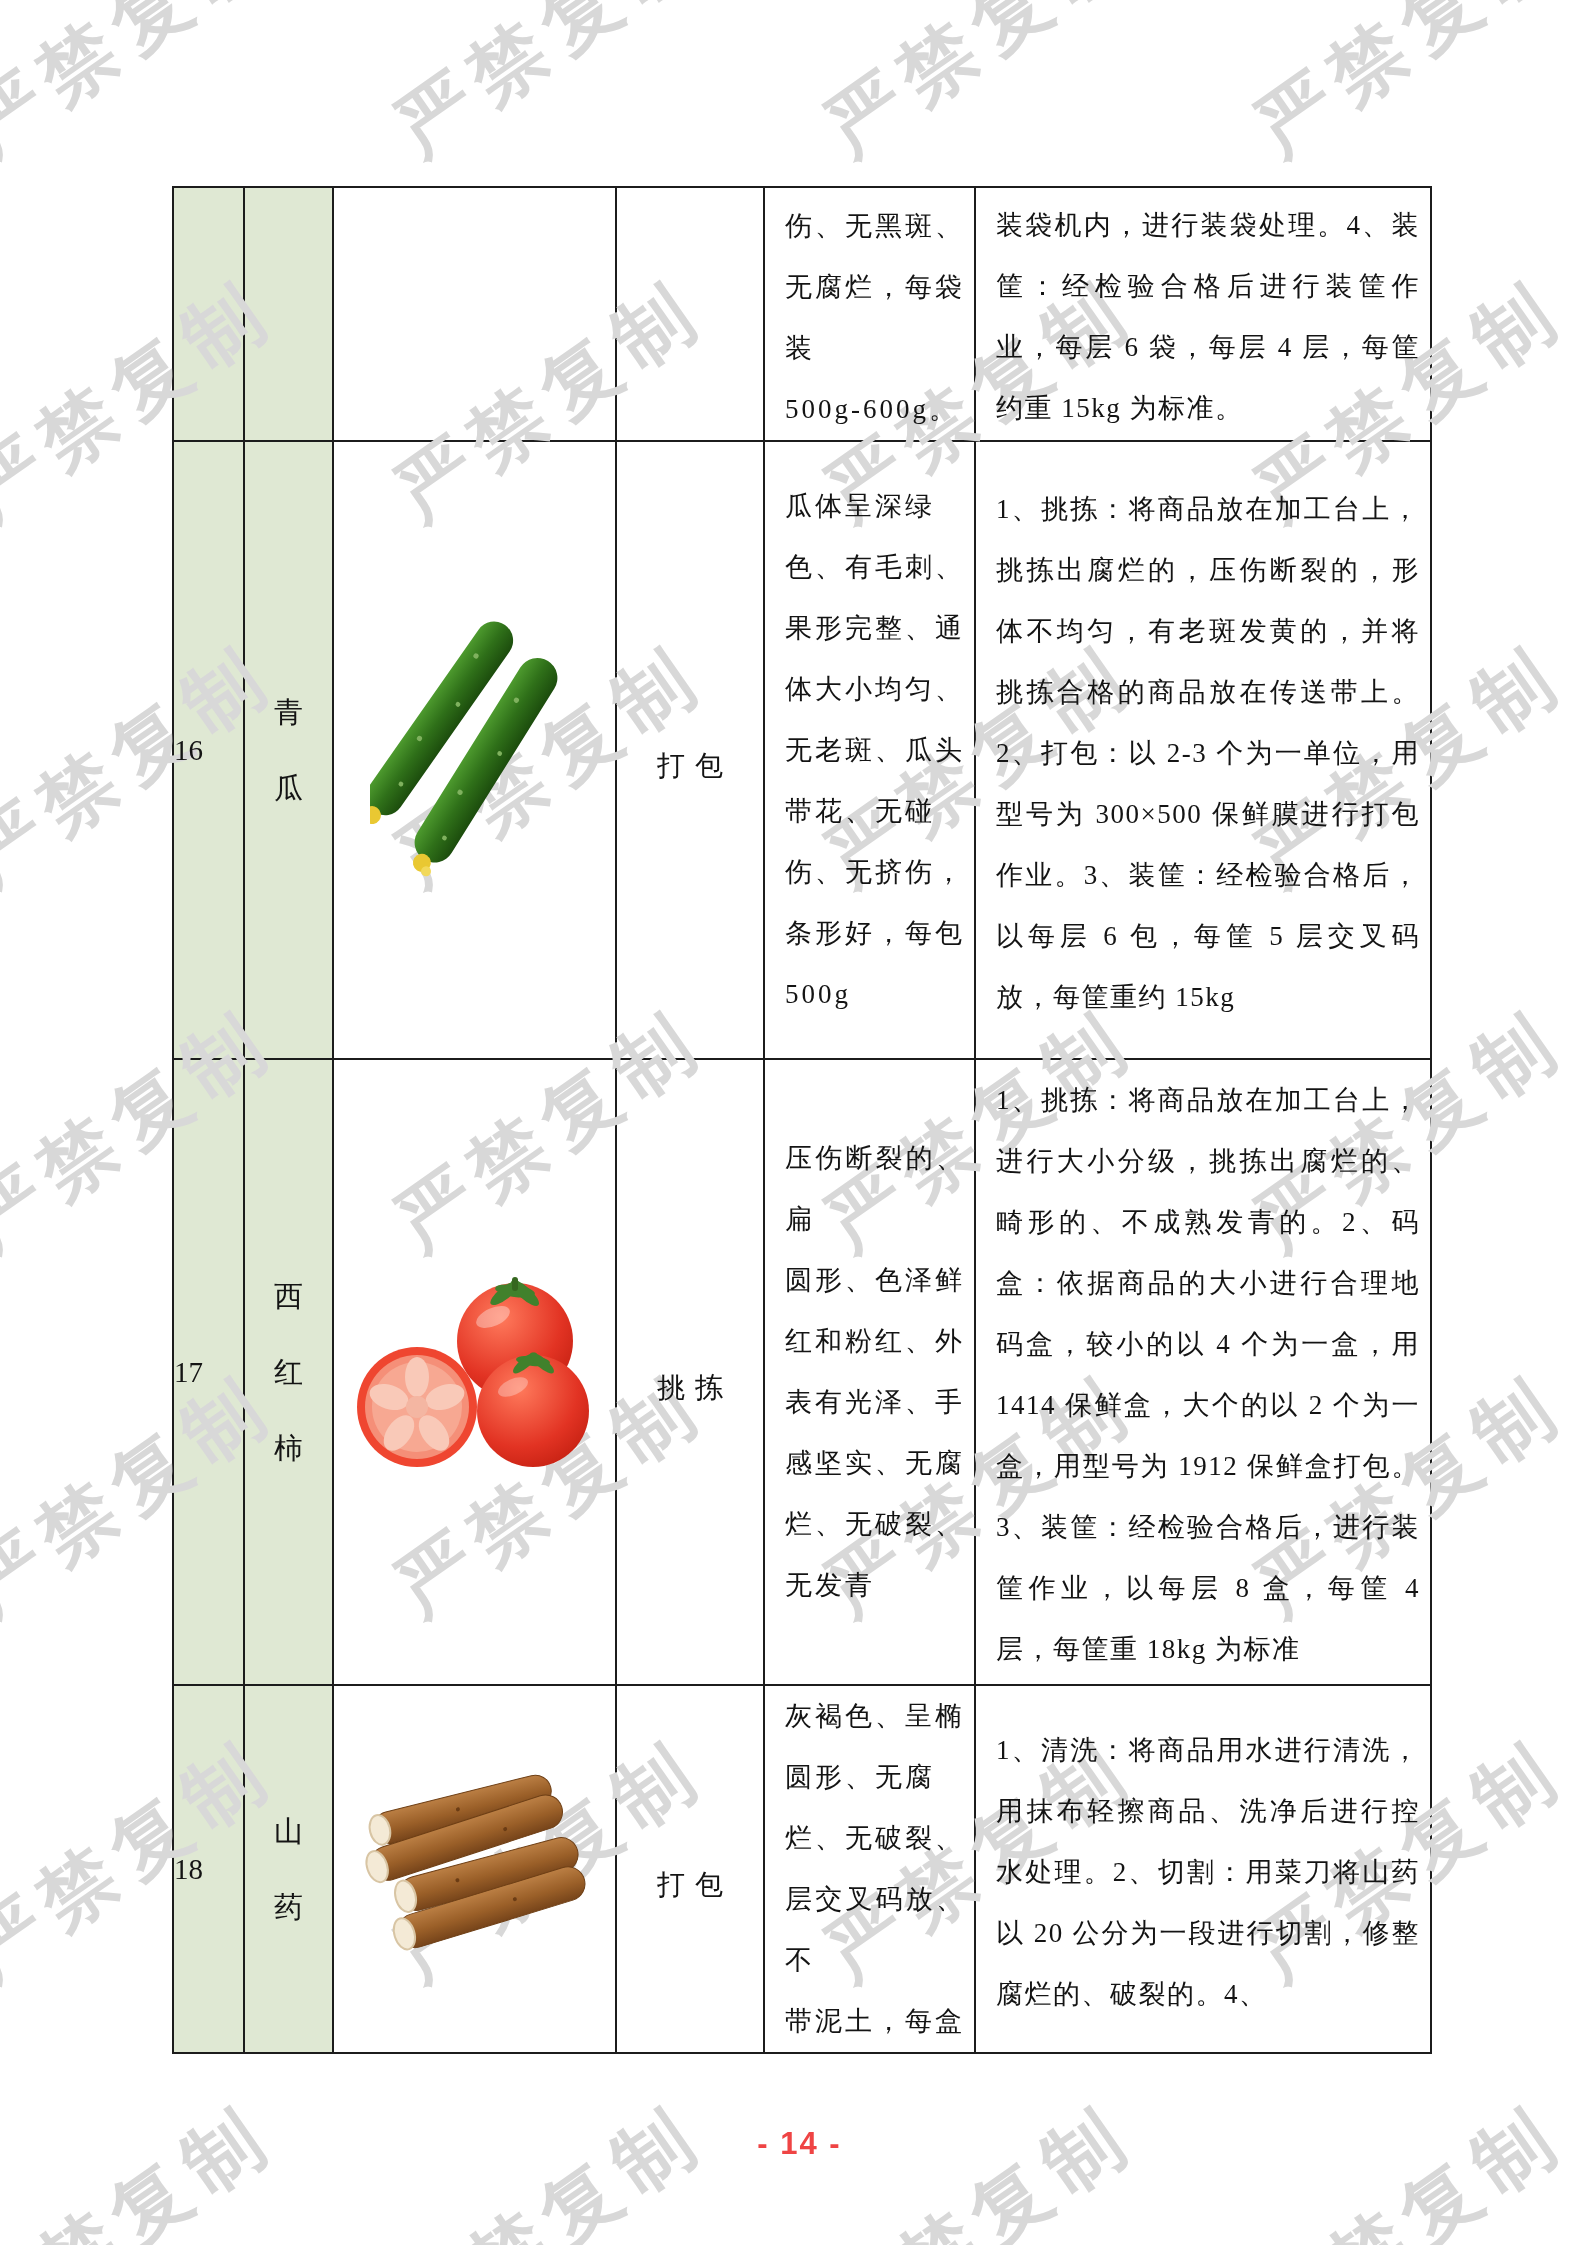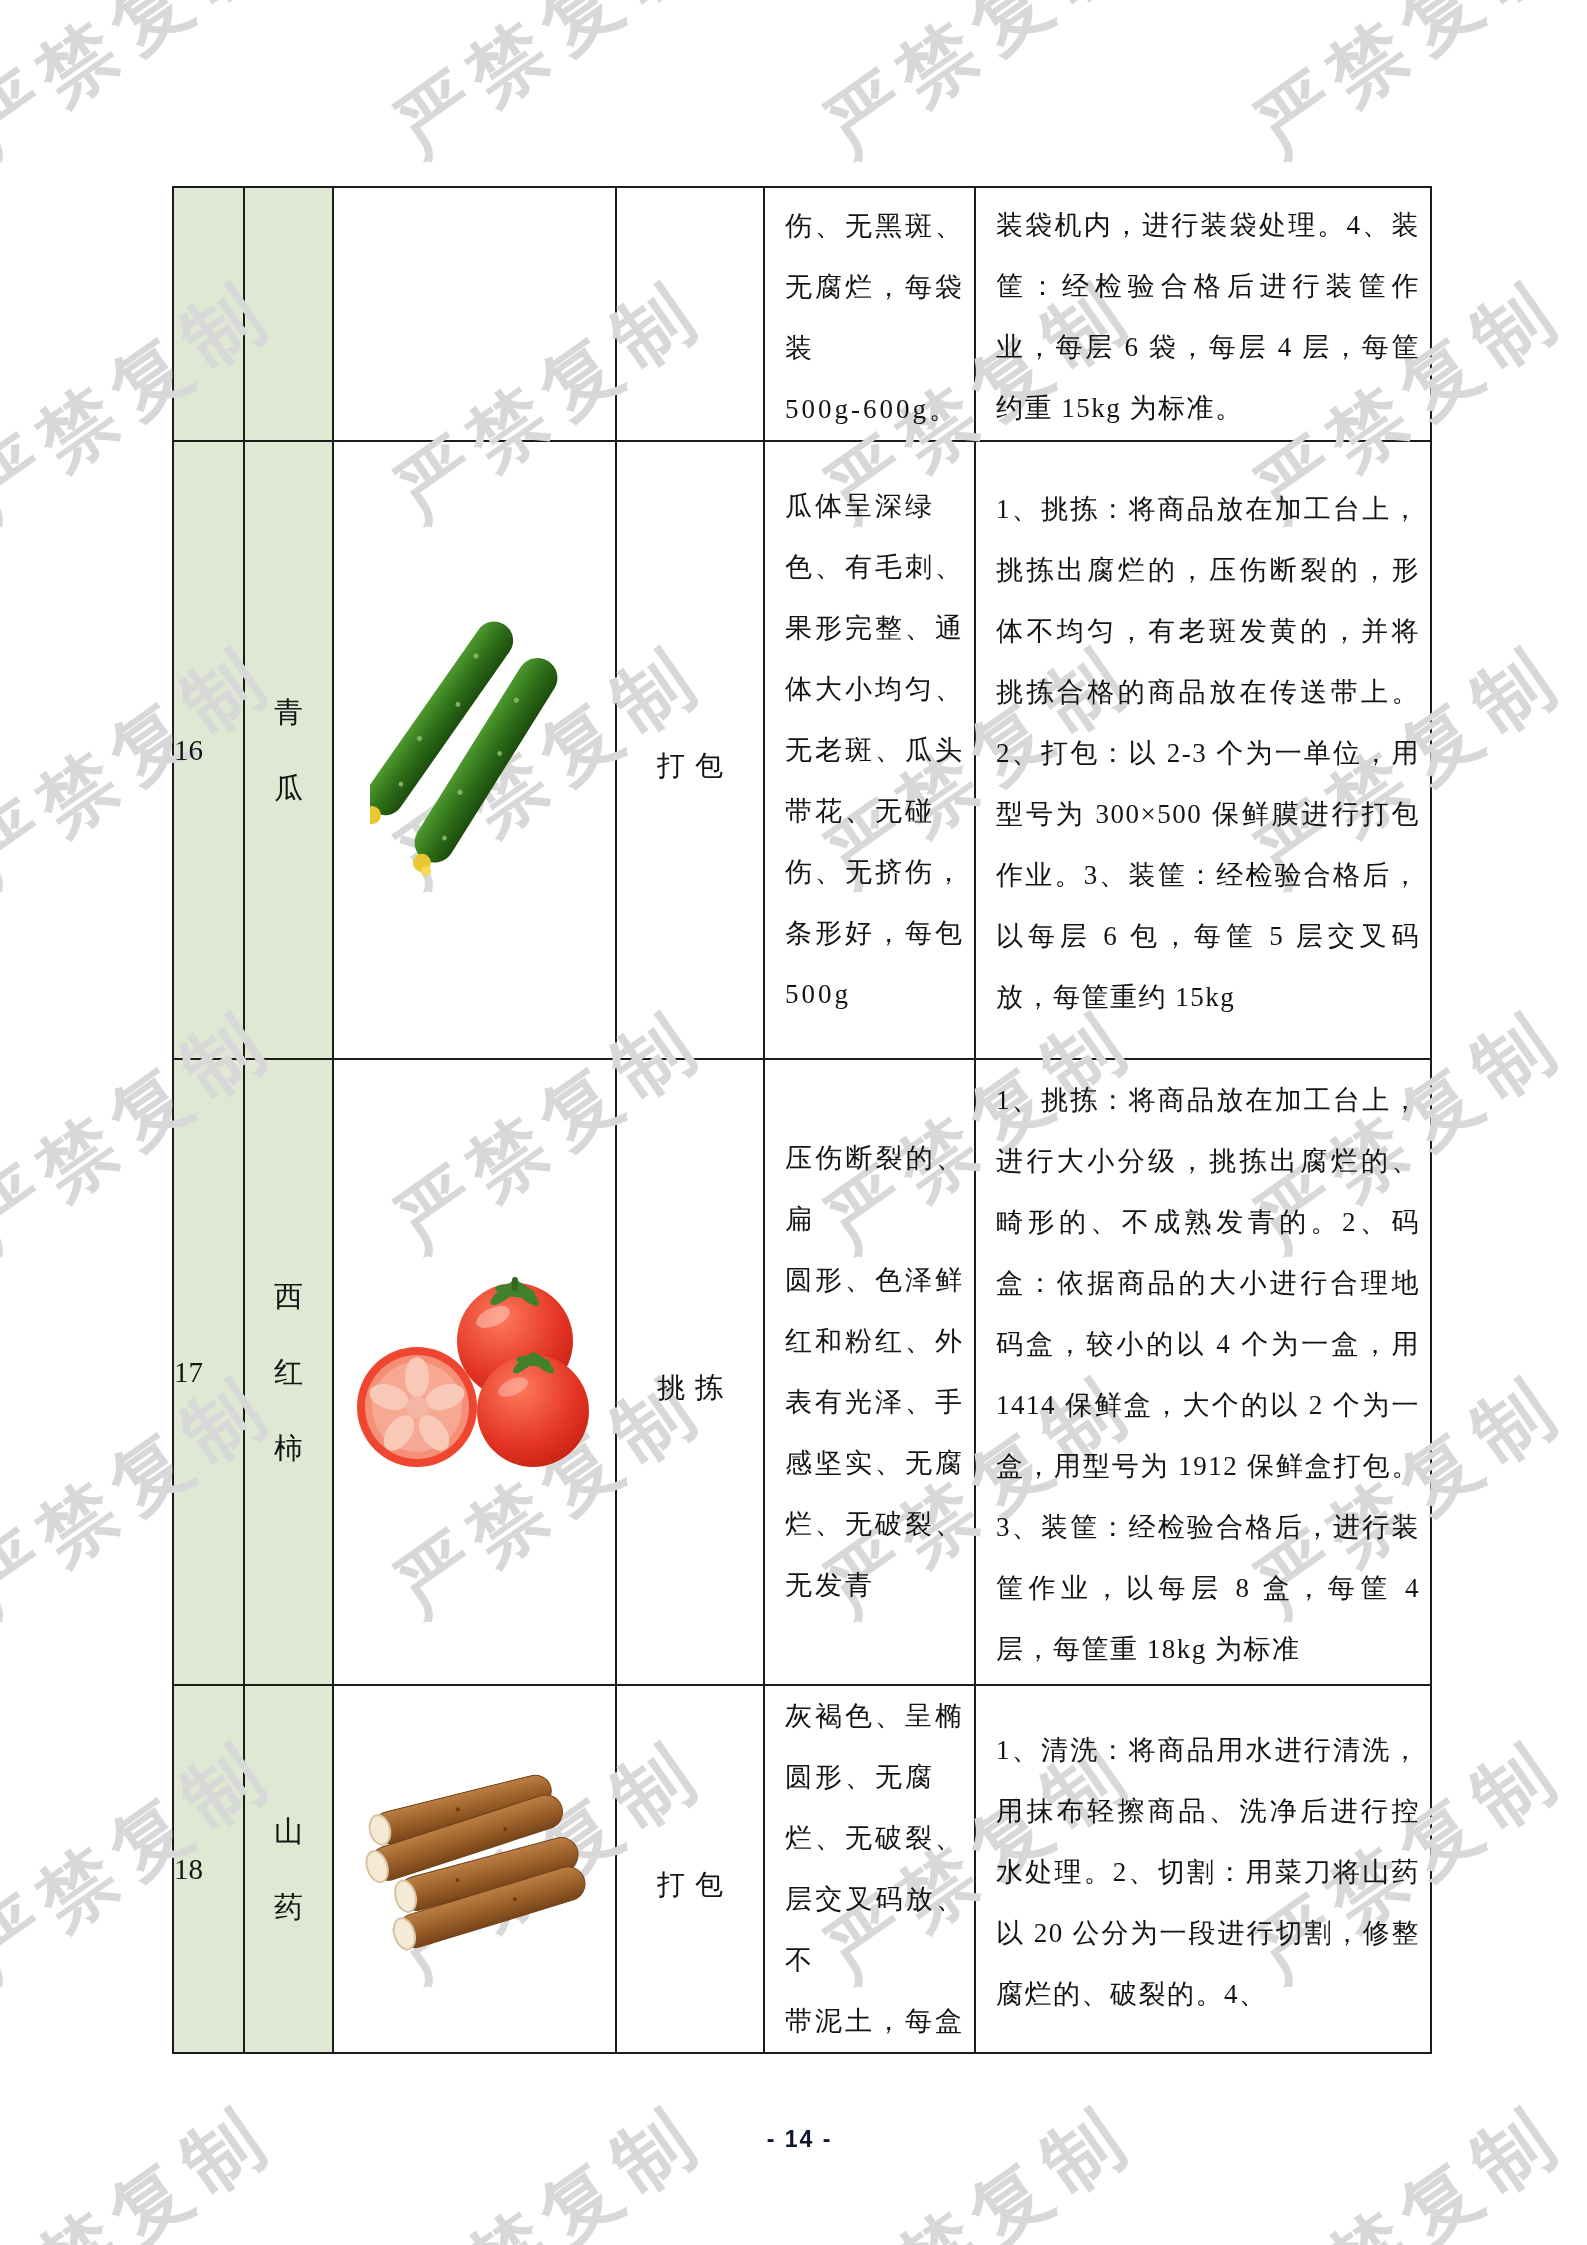--- a/index.html
+++ b/index.html
@@ -38,21 +38,21 @@
   .proc .ct{
     font-size:27px;line-height:61px;letter-spacing:1.5px;
     padding:6px 10px 0 20px;text-align:justify;
   }
   .imgcell{text-align:center;}
   .imgcell svg{display:block;margin:0 auto;}
   
   .page-number{
     position:absolute;left:12px;right:0;top:2126px;z-index:8;text-align:center;
     font-family:"Liberation Sans","DejaVu Sans",sans-serif;font-weight:bold;
-    font-size:23px;letter-spacing:2px;color:#0f172a;
+    font-size:31px;letter-spacing:2px;color:#ef4444;
   }
 </style>
 </head>
 <body>
 
 <div class="page">
 
   <div class="watermarks">
       <div class="wm" style="left: -60px; top: -15px;">严禁复制</div>
       <div class="wm" style="left: 370px; top: -15px;">严禁复制</div>

